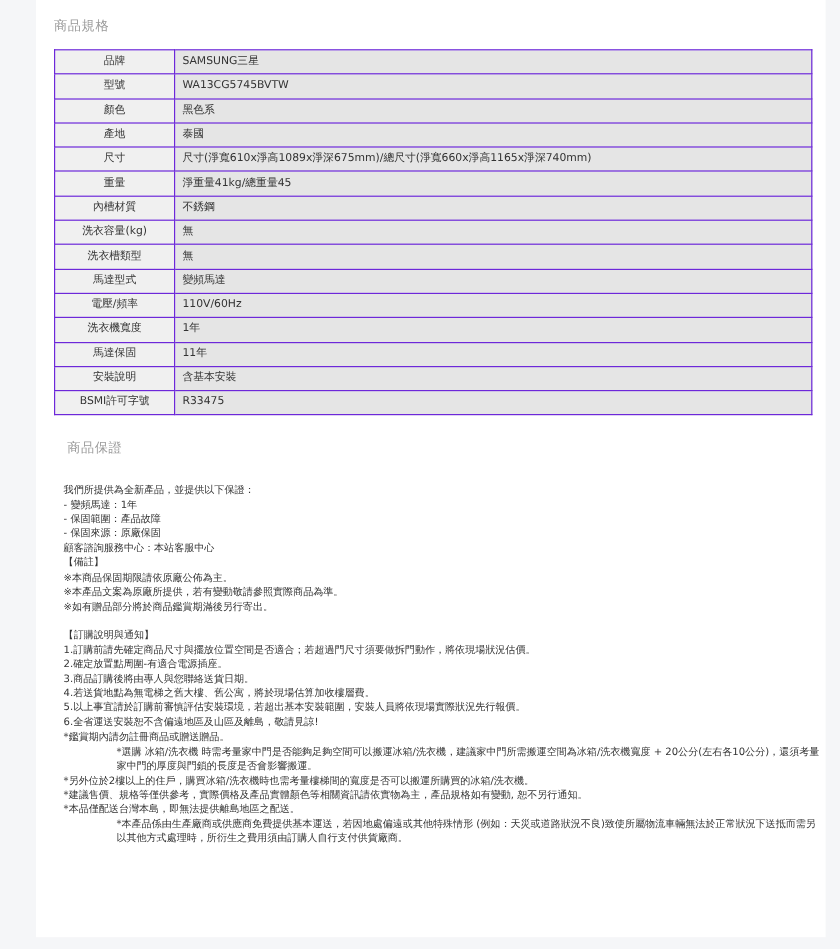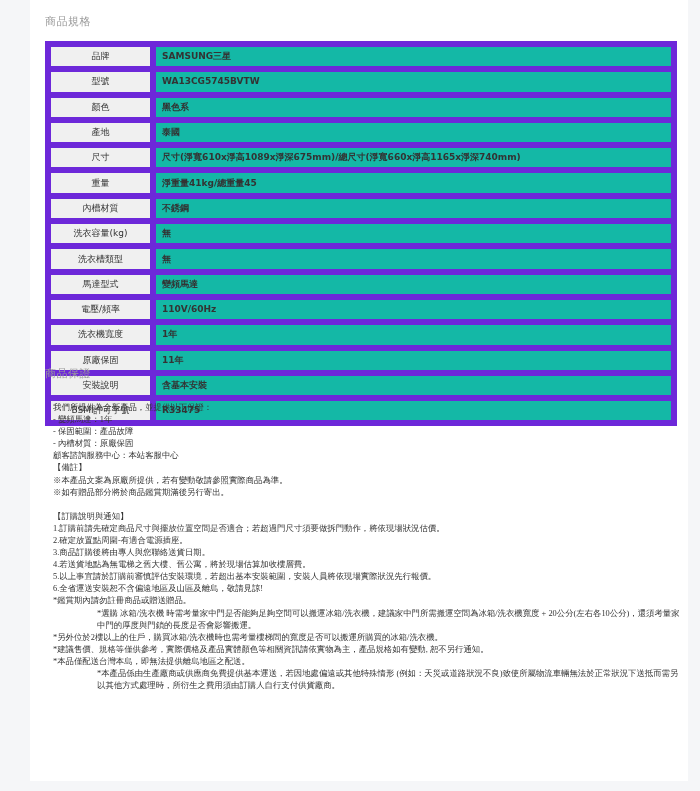--- a/index.html
+++ b/index.html
@@ -16,32 +16,32 @@
   .section-title {
     position:absolute; left:45px;
     font-size:11px; color:#9a9a9a; letter-spacing:0.5px;
   }
   .spec-table {
     position:absolute; left:45px; top:41px; width:632px;
     border-collapse:collapse;
     font-size:9px;
   }
   .spec-table td {
-    border:6px solid #6d28d9;
+    border:1px solid #6d28d9;
     height:19.3px; padding:0; line-height:19px;
   }
   .spec-table td.label {
     width:99px; background:#f0f0f0; text-align:center; color:#333;
   }
   .spec-table td.value {
-    padding-left:6px; color:#333; background:#14b8a6;font-weight:bold;
+    padding-left:6px; color:#333; background:#e5e5e5;
   }
   .warranty {
     position:absolute; left:53px; top:402px; width:630px;
-    font-size:8.4px; line-height:12.1px; color:#333;font-family:Liberation Serif, serif;
+    font-size:8.4px; line-height:12.1px; color:#333;
   }
   .warranty .line { white-space:nowrap; }
   .warranty .wrap { white-space:normal;margin-left:44px; }
   .gap { height:12px; }
 </style>
 </head>
 <body>
 
 <div class="panel"></div>
 
@@ -91,43 +91,44 @@
       </tr>
     <tr>
         <td class="label">電壓/頻率</td>
         <td class="value">110V/60Hz</td>
       </tr>
     <tr>
         <td class="label">洗衣機寬度</td>
         <td class="value">1年</td>
       </tr>
     <tr>
-        <td class="label">原廠保固</td>
+        <td class="label">馬達保固</td>
         <td class="value">11年</td>
       </tr>
     <tr>
         <td class="label">安裝說明</td>
         <td class="value">含基本安裝</td>
       </tr>
     <tr>
         <td class="label">BSMI許可字號</td>
         <td class="value">R33475</td>
       </tr>
   </tbody>
 </table>
 
-<div class="section-title" style="top:366px;">商品保證</div>
+<div class="section-title" style="top:366px;margin-left:11px;">商品保證</div>
 
 <div class="warranty">
   <div class="line">我們所提供為全新產品，並提供以下保證：</div>
   <div class="line">- 變頻馬達：1年</div>
   <div class="line">- 保固範圍：產品故障</div>
-  <div class="line">- 內槽材質：原廠保固</div>
+  <div class="line">- 保固來源：原廠保固</div>
   <div class="line">顧客諮詢服務中心：本站客服中心</div>
   <div class="line">【備註】</div>
+  <div class="line">※本商品保固期限請依原廠公佈為主。</div>
   <div class="line">※本產品文案為原廠所提供，若有變動敬請參照實際商品為準。</div>
   <div class="line">※如有贈品部分將於商品鑑賞期滿後另行寄出。</div>
   <div class="gap"></div>
   <div class="line">【訂購說明與通知】</div>
   <div class="line">1.訂購前請先確定商品尺寸與擺放位置空間是否適合；若超過門尺寸須要做拆門動作，將依現場狀況估價。</div>
   <div class="line">2.確定放置點周圍-有適合電源插座。</div>
   <div class="line">3.商品訂購後將由專人與您聯絡送貨日期。</div>
   <div class="line">4.若送貨地點為無電梯之舊大樓、舊公寓，將於現場估算加收樓層費。</div>
   <div class="line">5.以上事宜請於訂購前審慎評估安裝環境，若超出基本安裝範圍，安裝人員將依現場實際狀況先行報價。</div>
   <div class="line">6.全省運送安裝恕不含偏遠地區及山區及離島，敬請見諒!</div>

